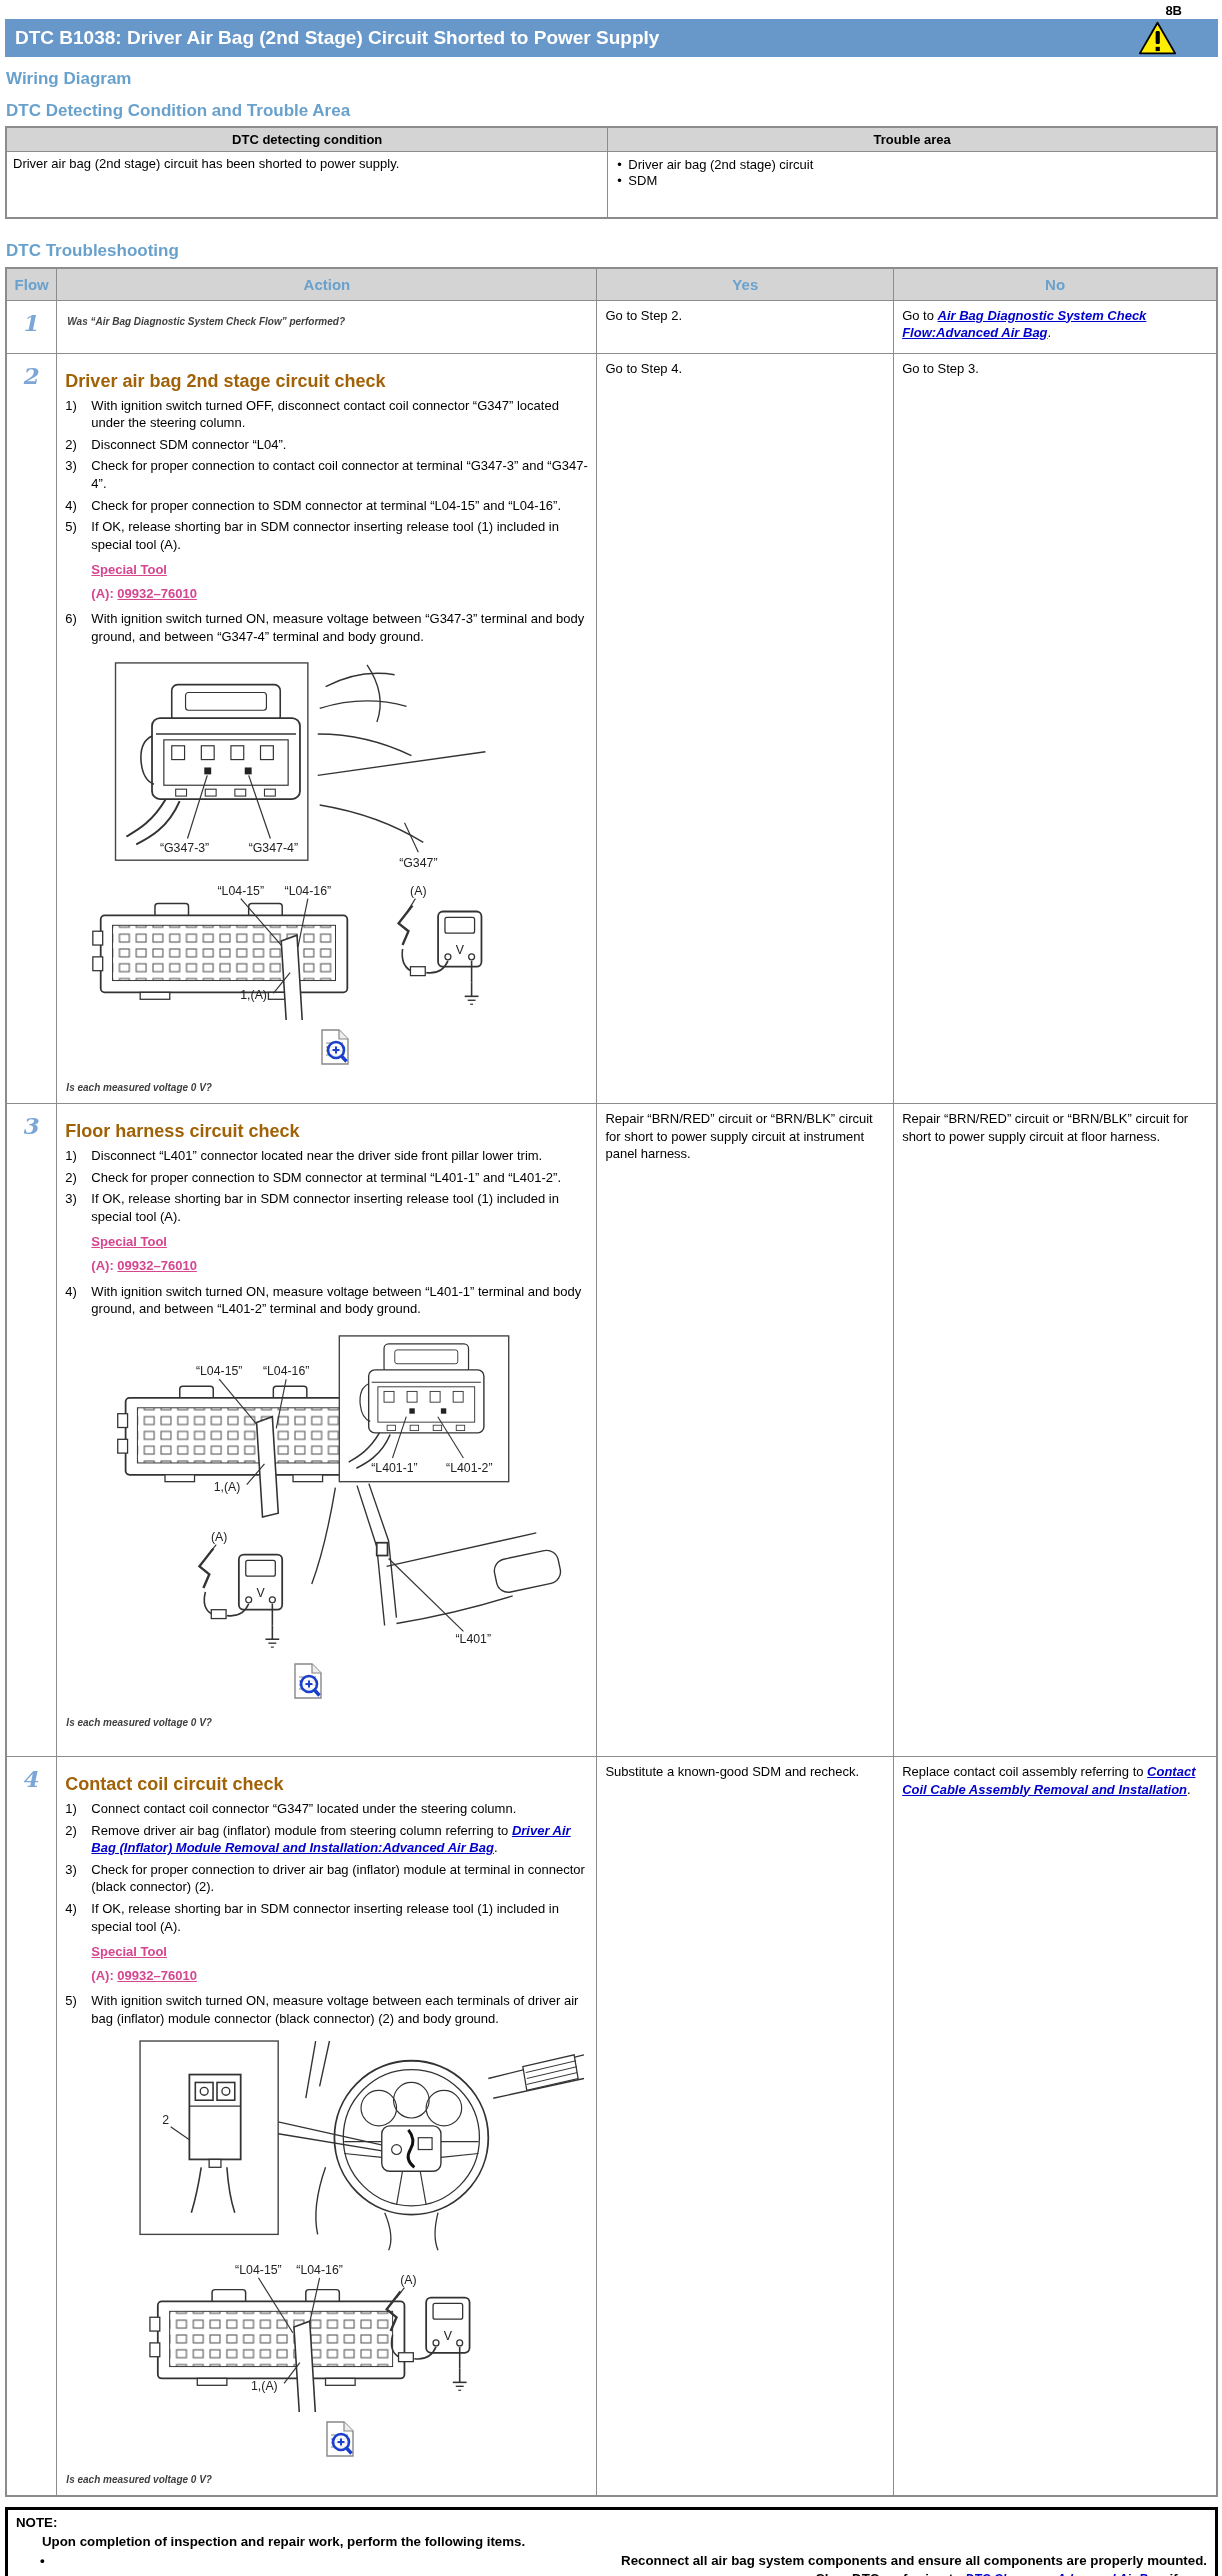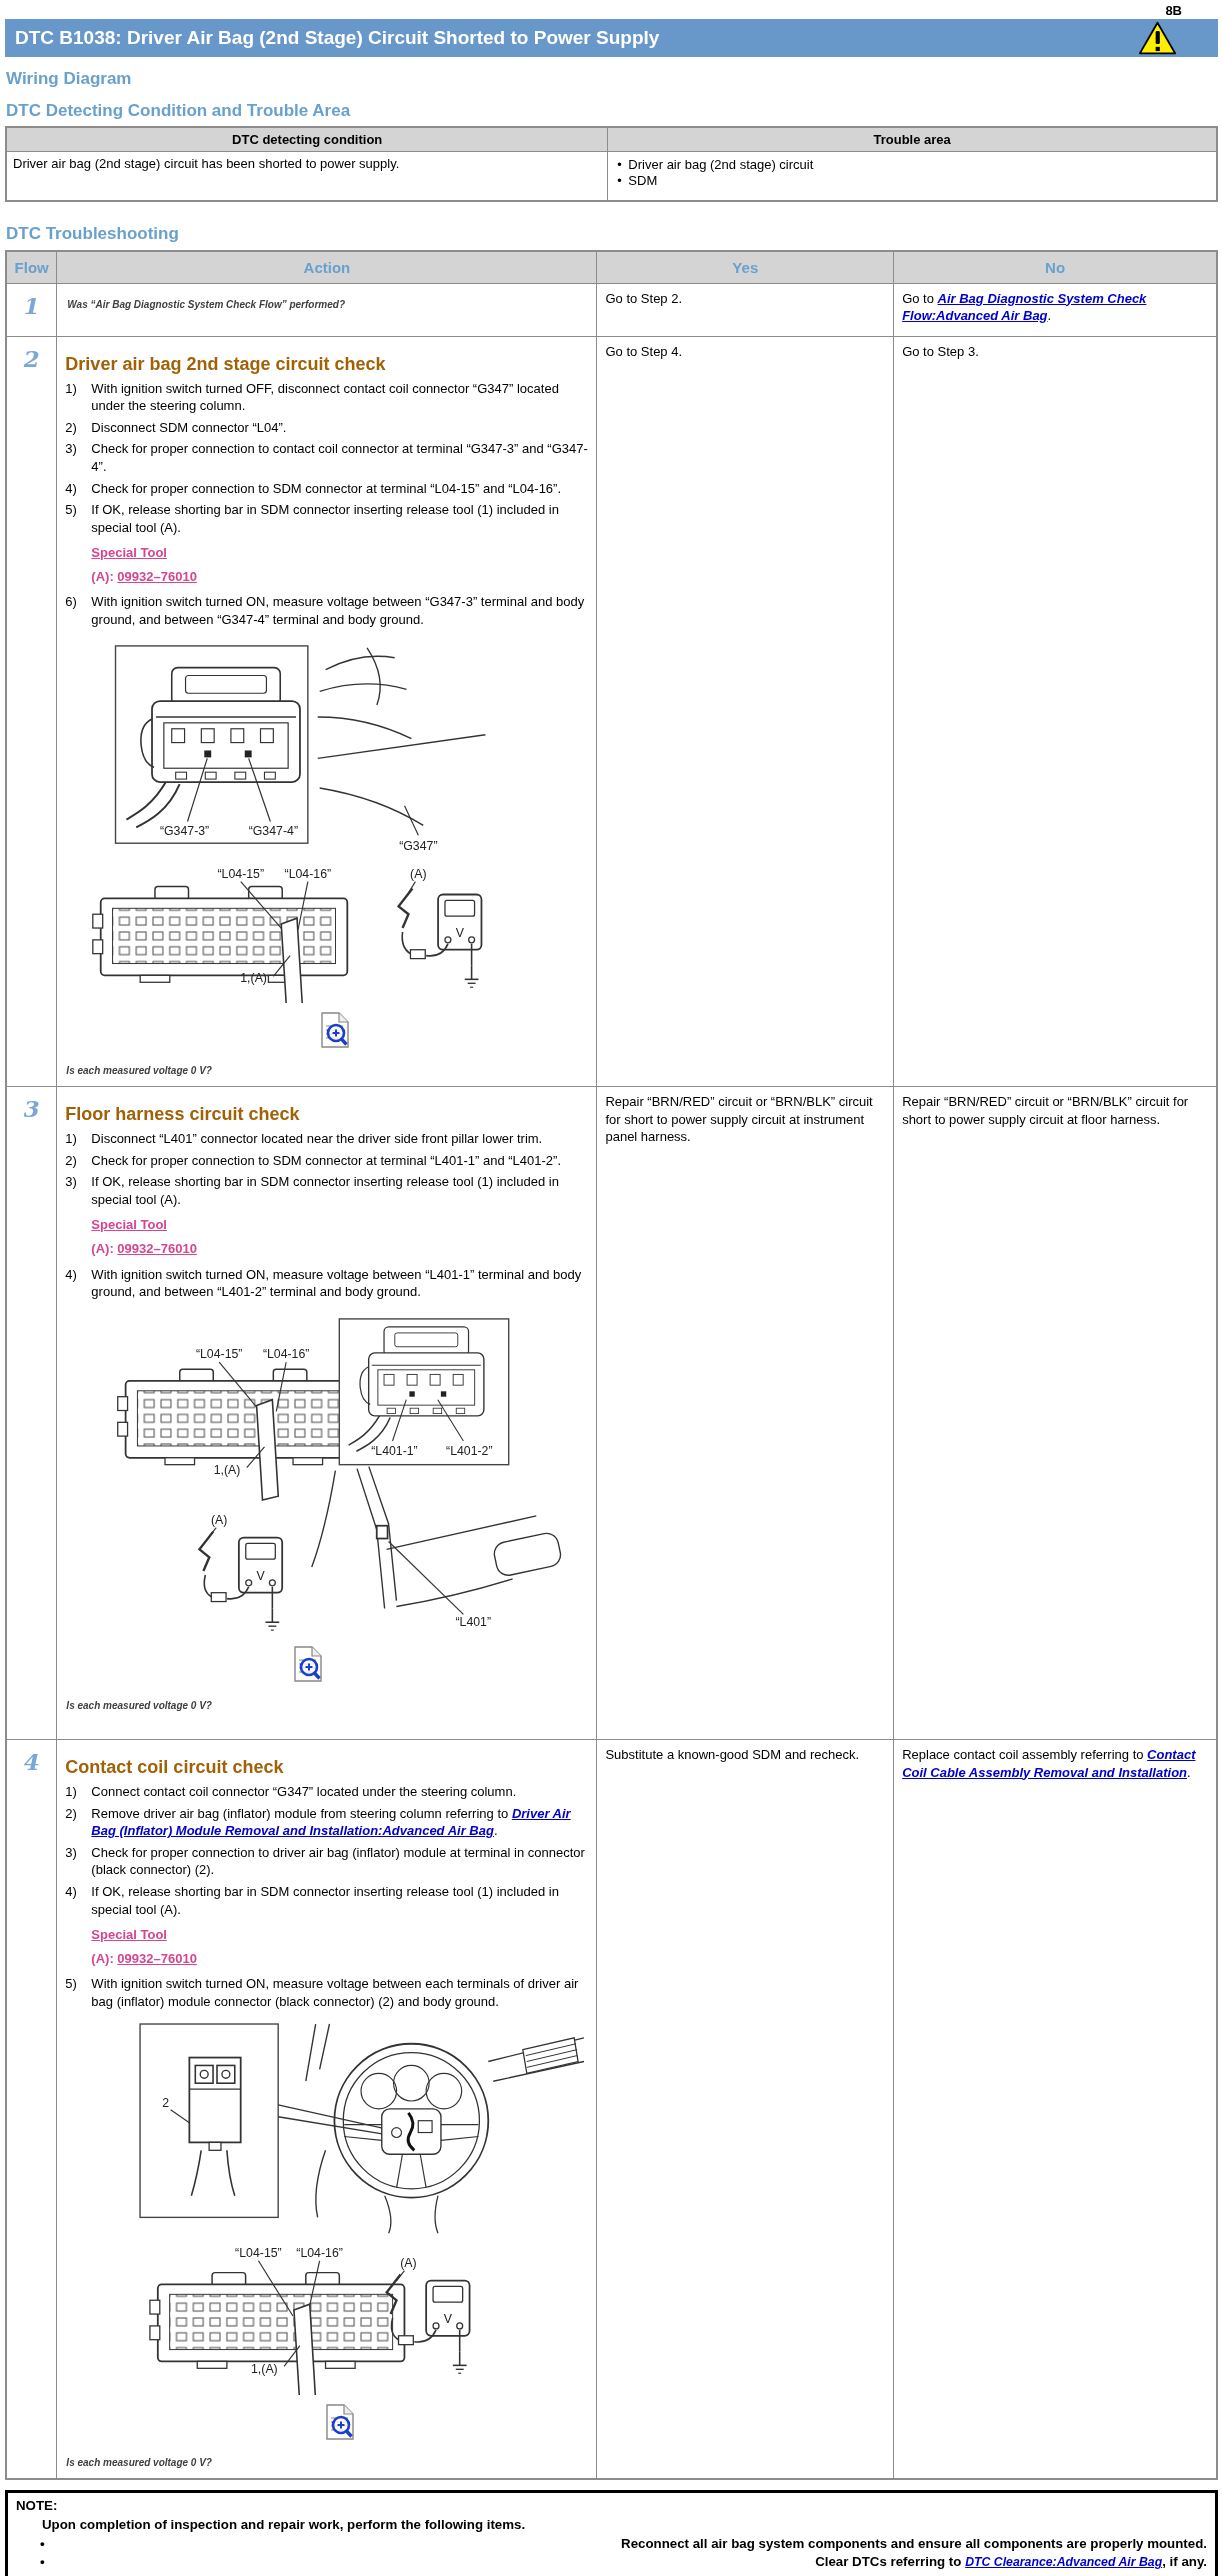--- a/index.html
+++ b/index.html
@@ -23,21 +23,21 @@
   .warn { position: absolute; right: 41px; top: 1px; }
   h2 { color: #69a1cd; font-size: 17px; font-weight: bold; margin: 12px 0 5px 1px; }
   .refer { margin: 2px 0 2px 1px; }
   .lnk { color: #0000cc; font-weight: bold; font-style: italic; text-decoration: underline; cursor: pointer; }
   table { width: 100%; border-collapse: collapse; background: #fff; }
   table.cond { border: 2px solid #8c8c8c; margin-top: 4px; }
   table.cond th {
     background: #d4d4d4; border: 1px solid #8c8c8c;
     font-weight: bold; font-size: 13px; text-align: center; padding: 4px;
   }
-  table.cond td { border: 1px solid #8c8c8c; vertical-align: top; padding: 4px 6px; height: 49px; }
+  table.cond td { border: 1px solid #8c8c8c; vertical-align: top; padding: 4px 6px; height: 66px; }
   .bullet { padding-left: 14px; position: relative; margin: 1px 0; }
   .bullet::before { content: "•"; position: absolute; left: 3px; }
   table.ts { border: 2px solid #8c8c8c; margin-top: 6px; table-layout: fixed; }
   table.ts th {
     background: #d4d4d4; border: 1px solid #8c8c8c;
     color: #69a1cd; font-size: 15px; font-weight: bold; text-align: center; padding: 7px 4px;
   }
   table.ts td { border: 1px solid #8c8c8c; vertical-align: top; padding: 6px 8px; line-height: 1.35; }
   td.num {
     text-align: center; color: #7ba7d7;

